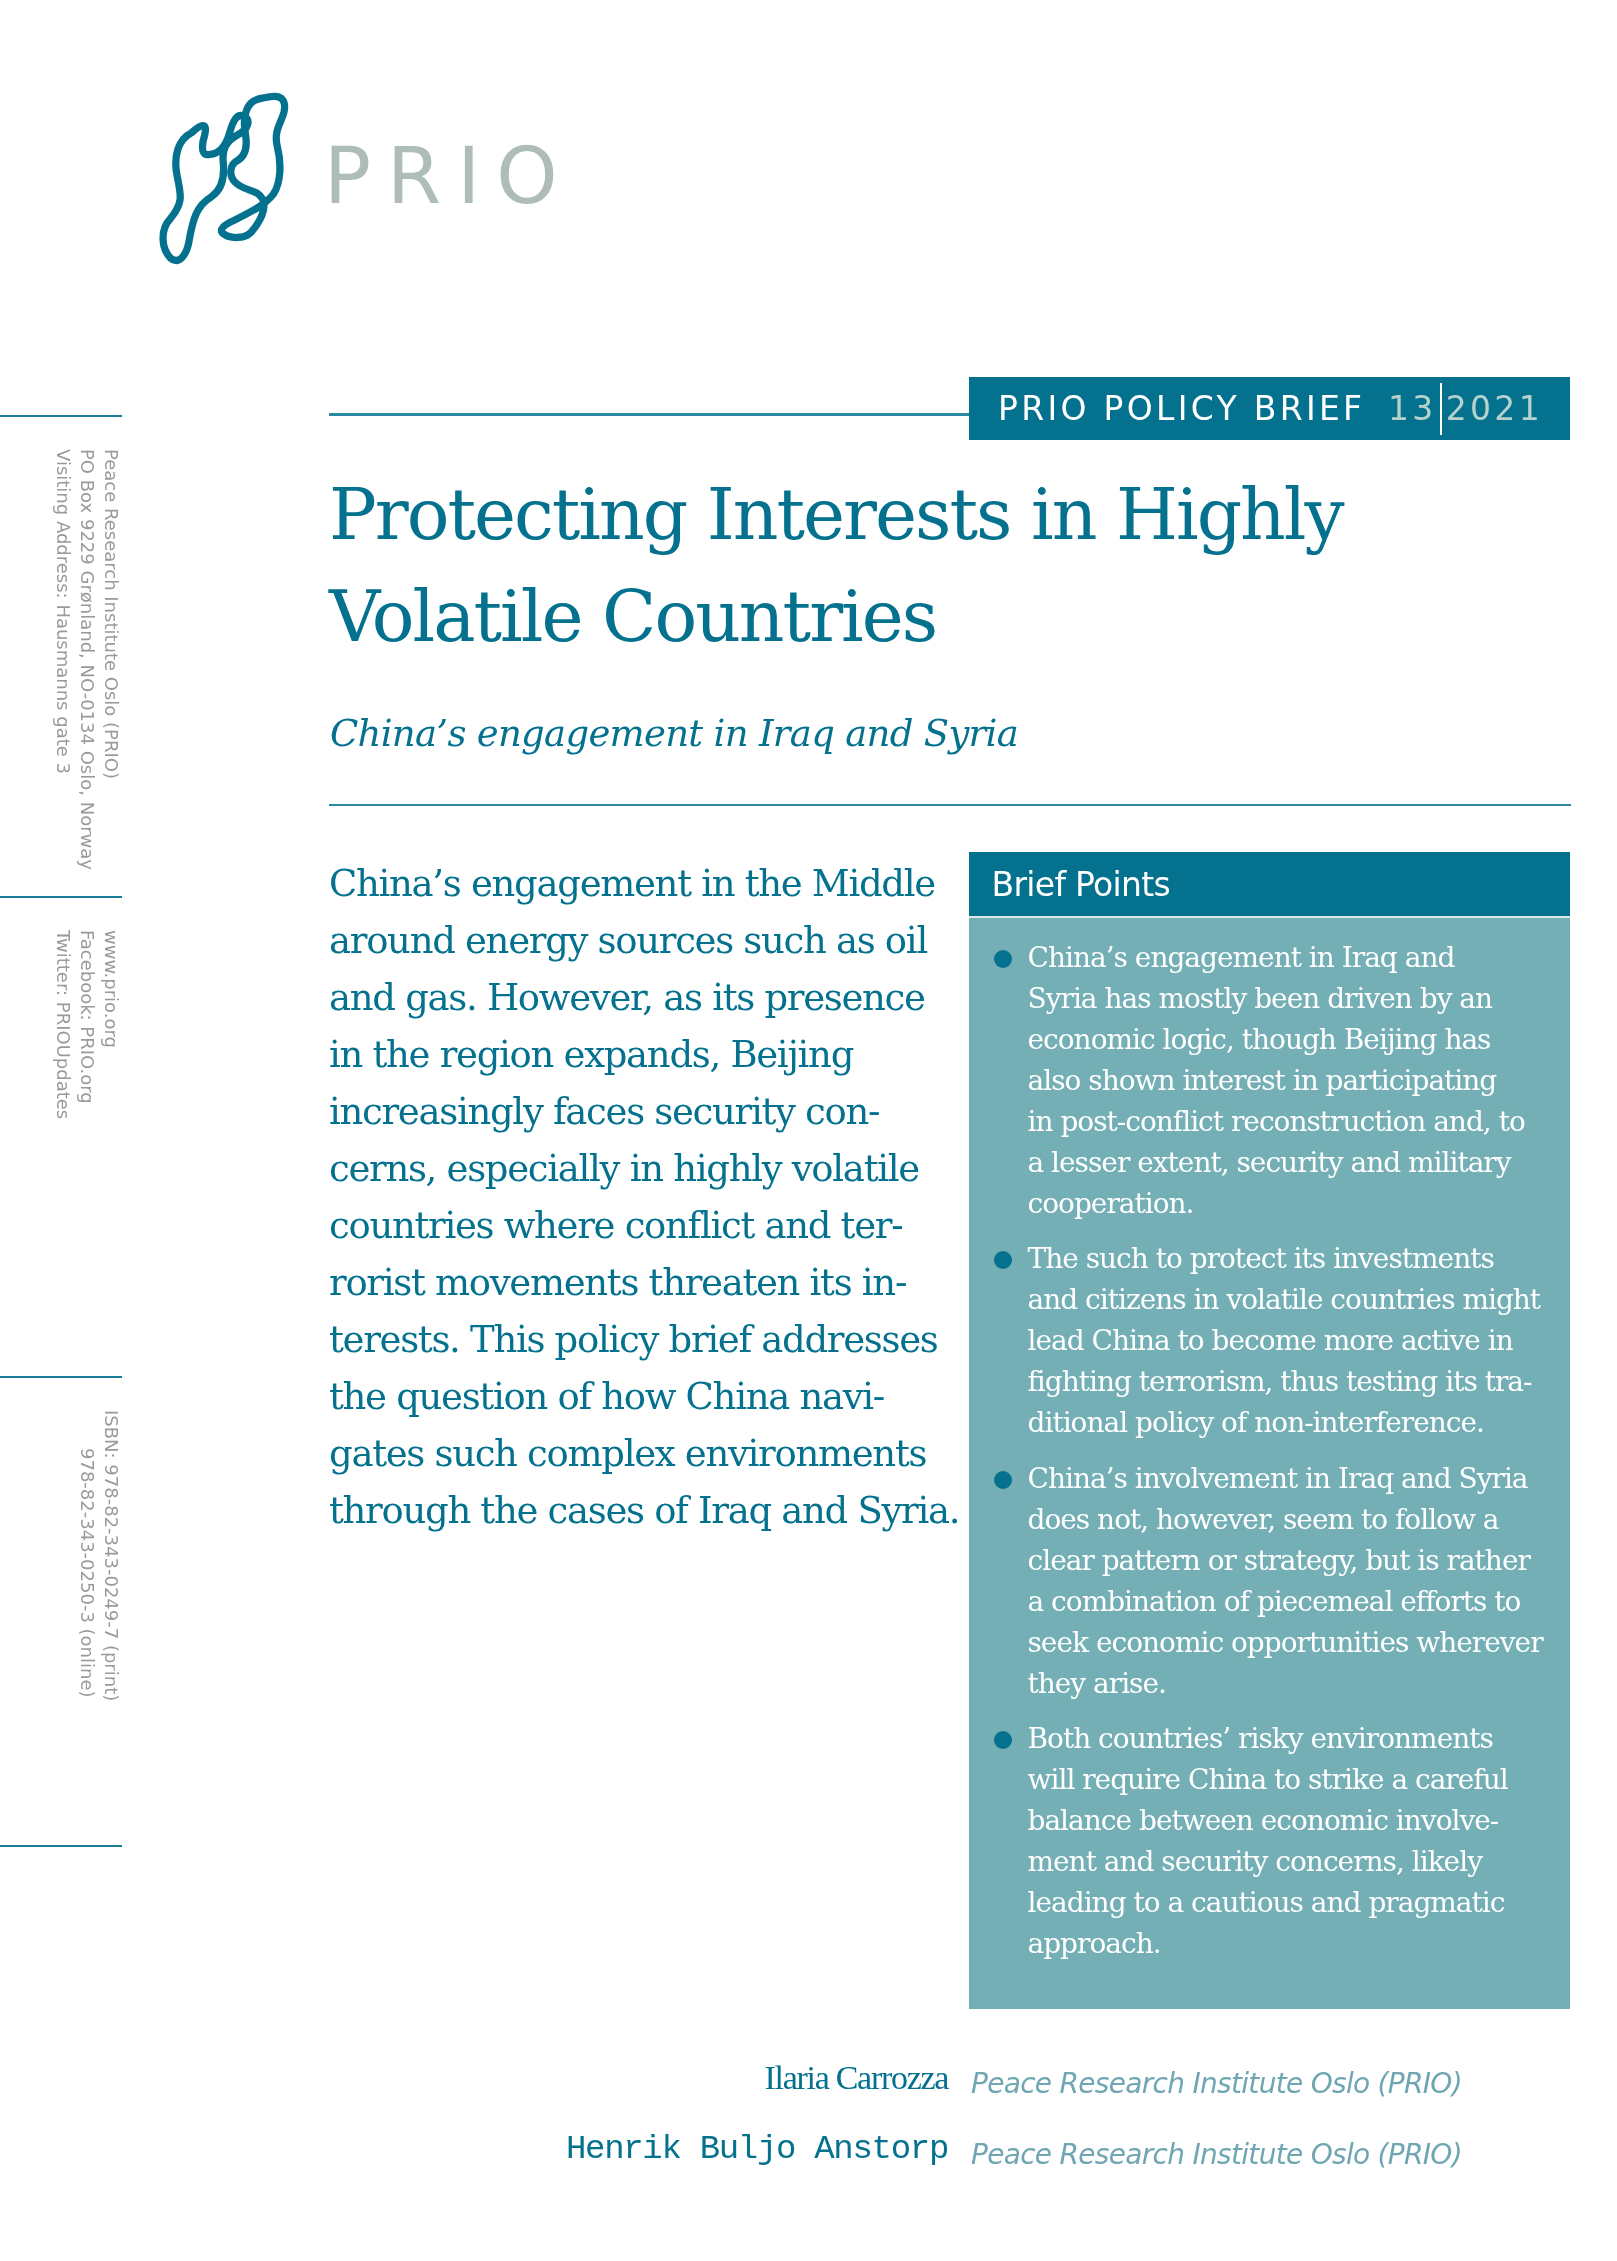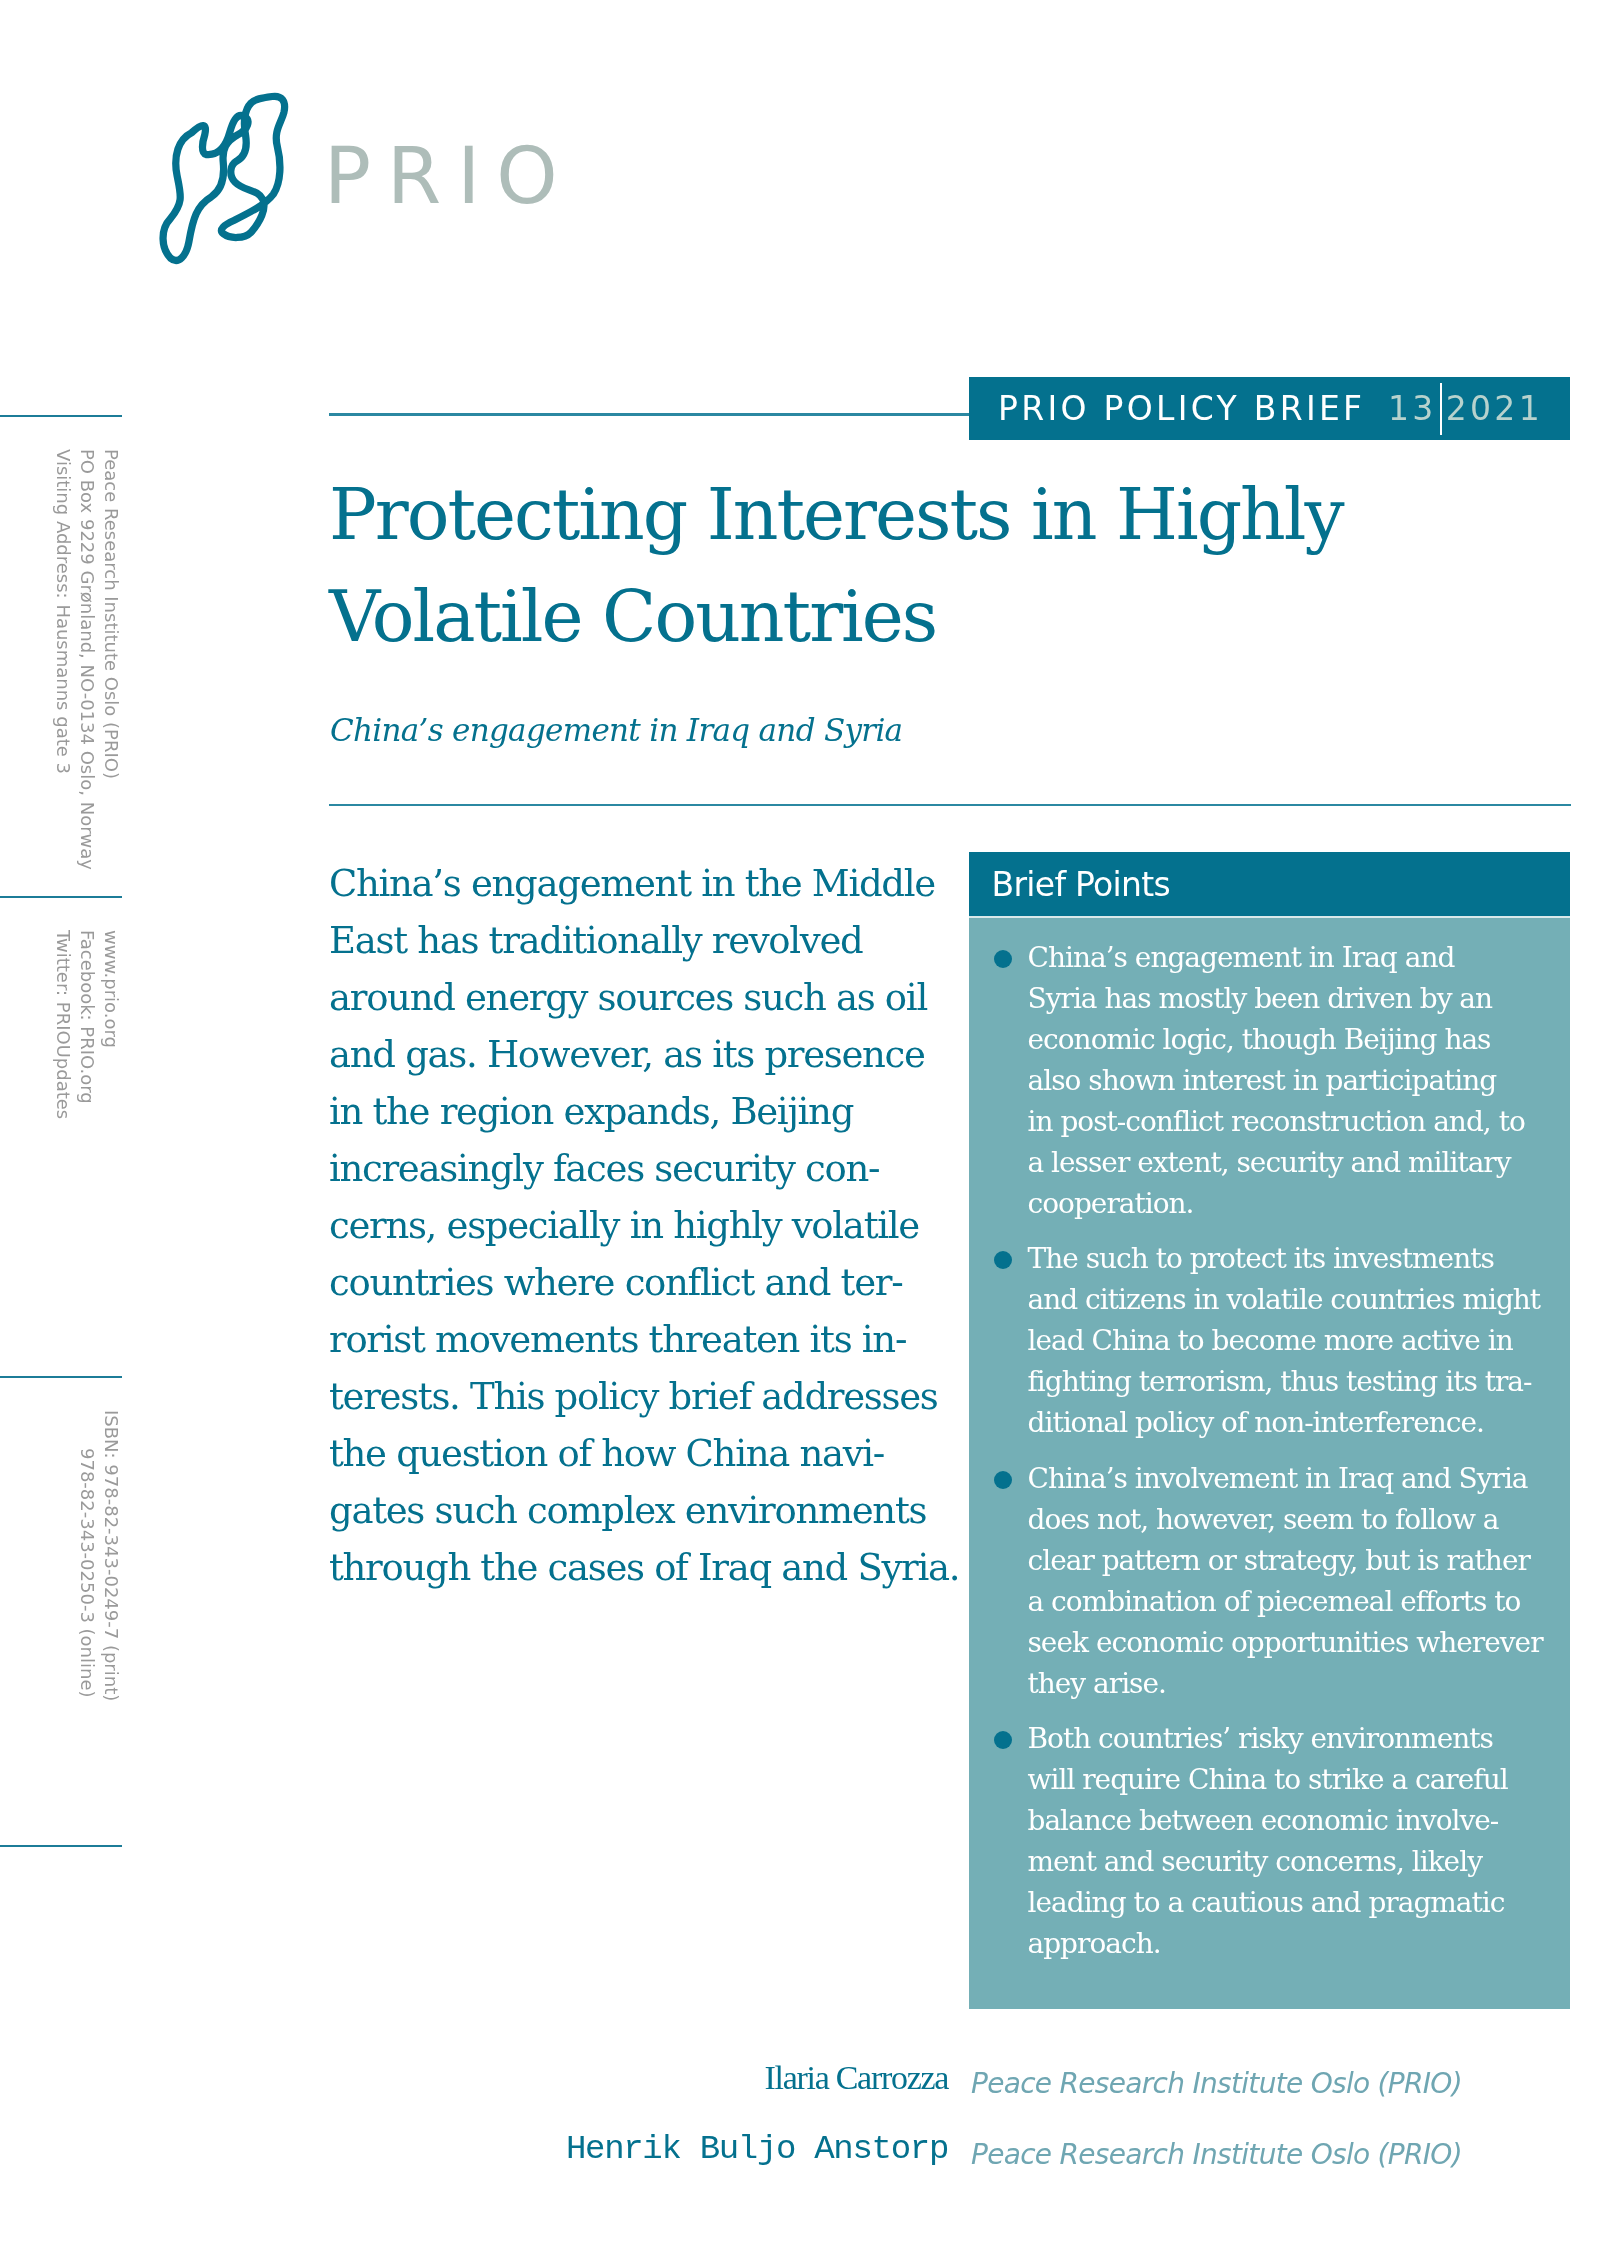--- a/index.html
+++ b/index.html
@@ -16,21 +16,21 @@
   #brief-bar .sep { display:inline-block; width:1.3px; height:52px; background:#ffffff; margin:0 4px; vertical-align:middle; }
   #top-rule { left:329px; top:413px; width:641px; height:2.6px; background:#2b88a2; }
 
   
   .side-rule { left:0; width:122px; height:2px; background:#1c7c98; }
   .side-text { font-family:"DejaVu Sans", sans-serif; color:#9a9a9a; font-size:18px; line-height:24px; white-space:nowrap; transform-origin:0 0; transform:rotate(90deg); }
   .side-text div { display:block; }
 
   
   #title { left:329px; top:464px; width:1242px; font-family:"DejaVu Serif", serif; font-size:71px; line-height:102px; color:#04718e; font-weight:normal; margin:0; letter-spacing:-2px; }
-  #subtitle { left:330px; top:712px; font-family:"DejaVu Serif", serif; font-style:italic; font-size:31px; color:#04718e; letter-spacing:-0.7px; }
+  #subtitle { left:330px; top:712px; font-family:"DejaVu Serif", serif; font-style:italic; font-size:37px; color:#04718e; letter-spacing:-0.7px; }
   #mid-rule { left:329px; top:804px; width:1242px; height:2px; background:#2b88a2; }
 
   
   #intro { left:329px; top:855px; width:621px; font-family:"DejaVu Serif", serif; font-size:37px; line-height:57px; color:#04718e; letter-spacing:-1.3px; }
   #intro div { white-space:nowrap; }
 
   
   #brief-box { left:969px; top:852px; width:601px; height:1157px; background:#74afb6; }
   #brief-head { height:66px; background:#04718e; color:#ffffff; font-family:"DejaVu Sans", sans-serif; font-size:33px; display:flex; align-items:center; padding-left:22.5px; border-bottom:2px solid #d8e9ea; box-sizing:border-box; letter-spacing:-0.7px; }
   #brief-list { padding:18.5px 0 0 22.5px; margin:0; list-style:none; }
@@ -85,21 +85,20 @@
 
 <h1 id="title" class="abs">
   <div>Protecting Interests in Highly</div>
   <div>Volatile Countries</div>
 </h1>
 <div id="subtitle" class="abs">China’s engagement in Iraq and Syria</div>
 <div id="mid-rule" class="abs"></div>
 
 <div id="intro" class="abs">
   <div>China’s engagement in the Middle</div>
-  <div>East has traditionally revolved</div>
   <div>around energy sources such as oil</div>
   <div>and gas. However, as its presence</div>
   <div>in the region expands, Beijing</div>
   <div>increasingly faces security con-</div>
   <div>cerns, especially in highly volatile</div>
   <div>countries where conflict and ter-</div>
   <div>rorist movements threaten its in-</div>
   <div>terests. This policy brief addresses</div>
   <div>the question of how China navi-</div>
   <div>gates such complex environments</div>

